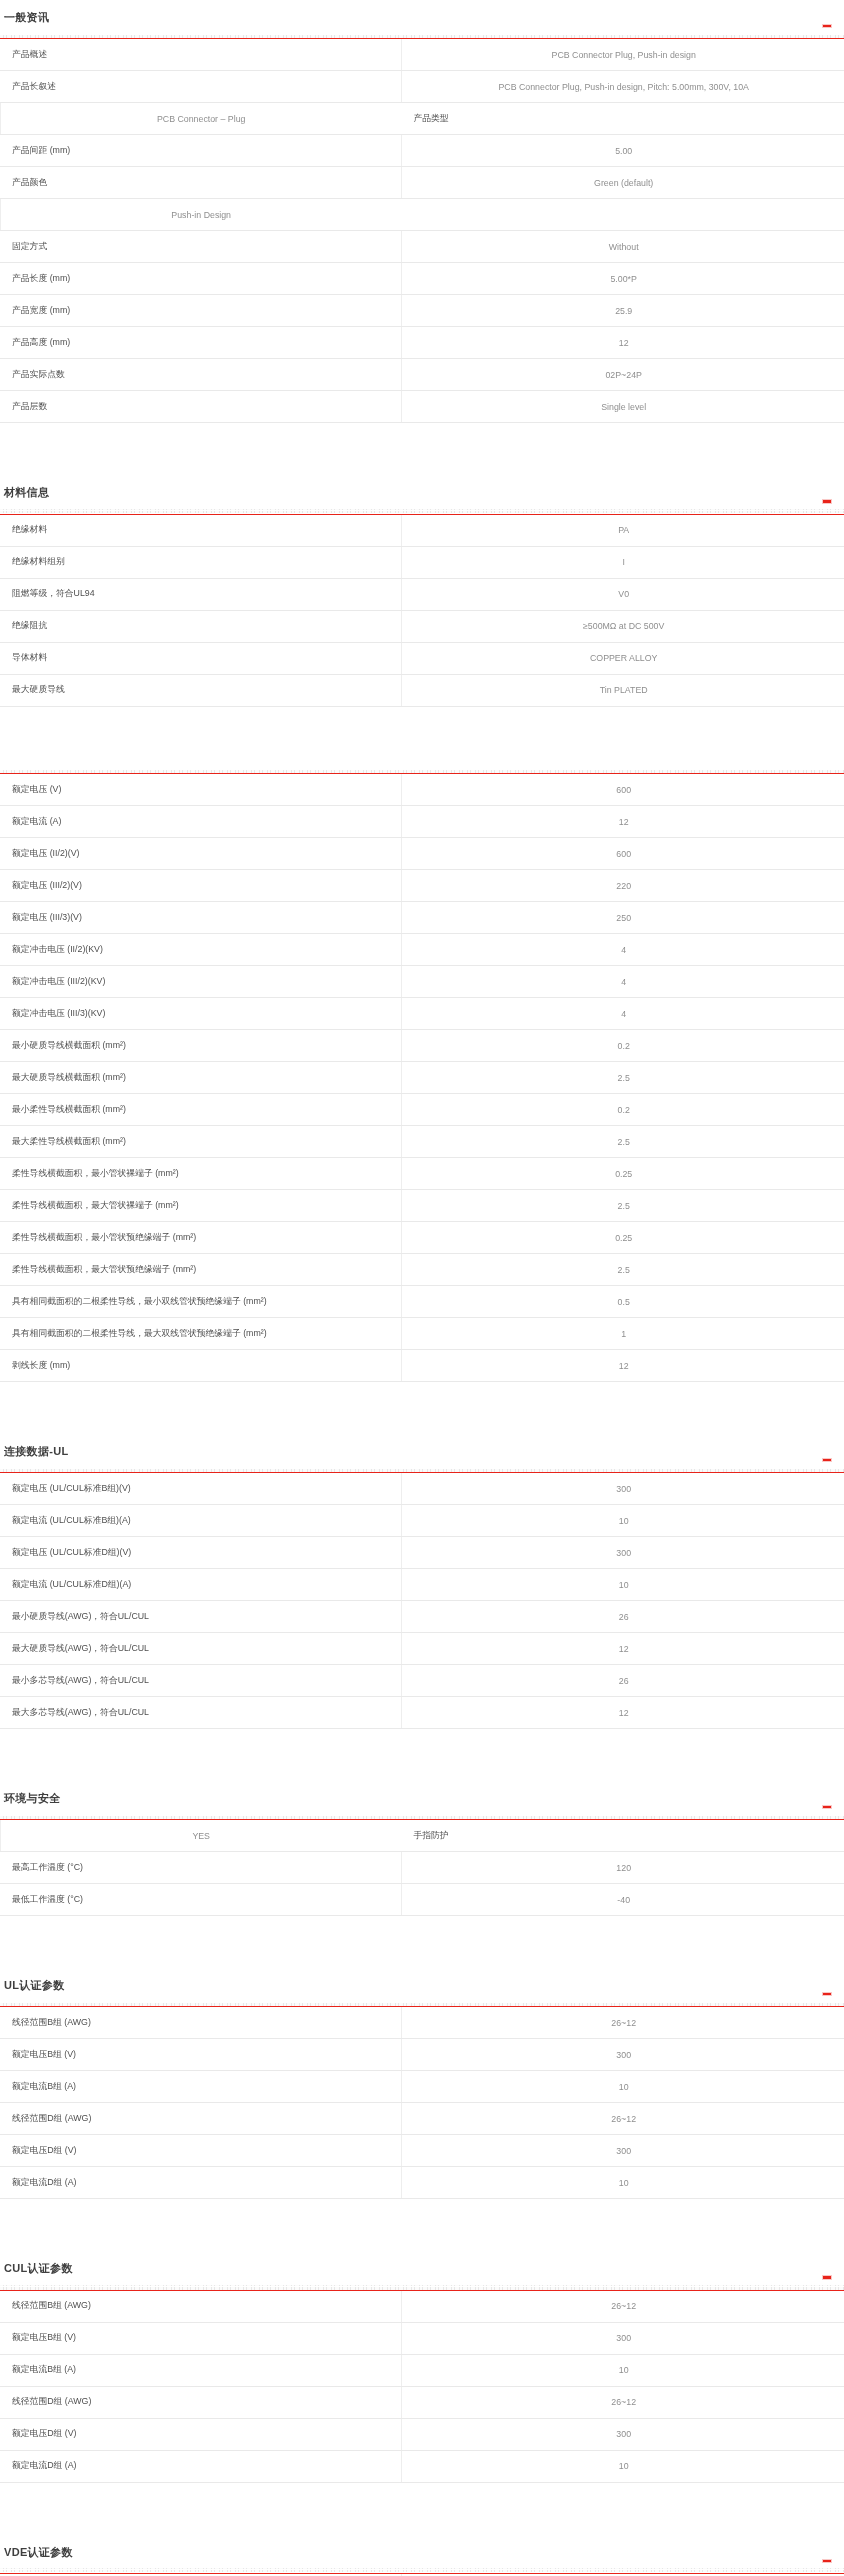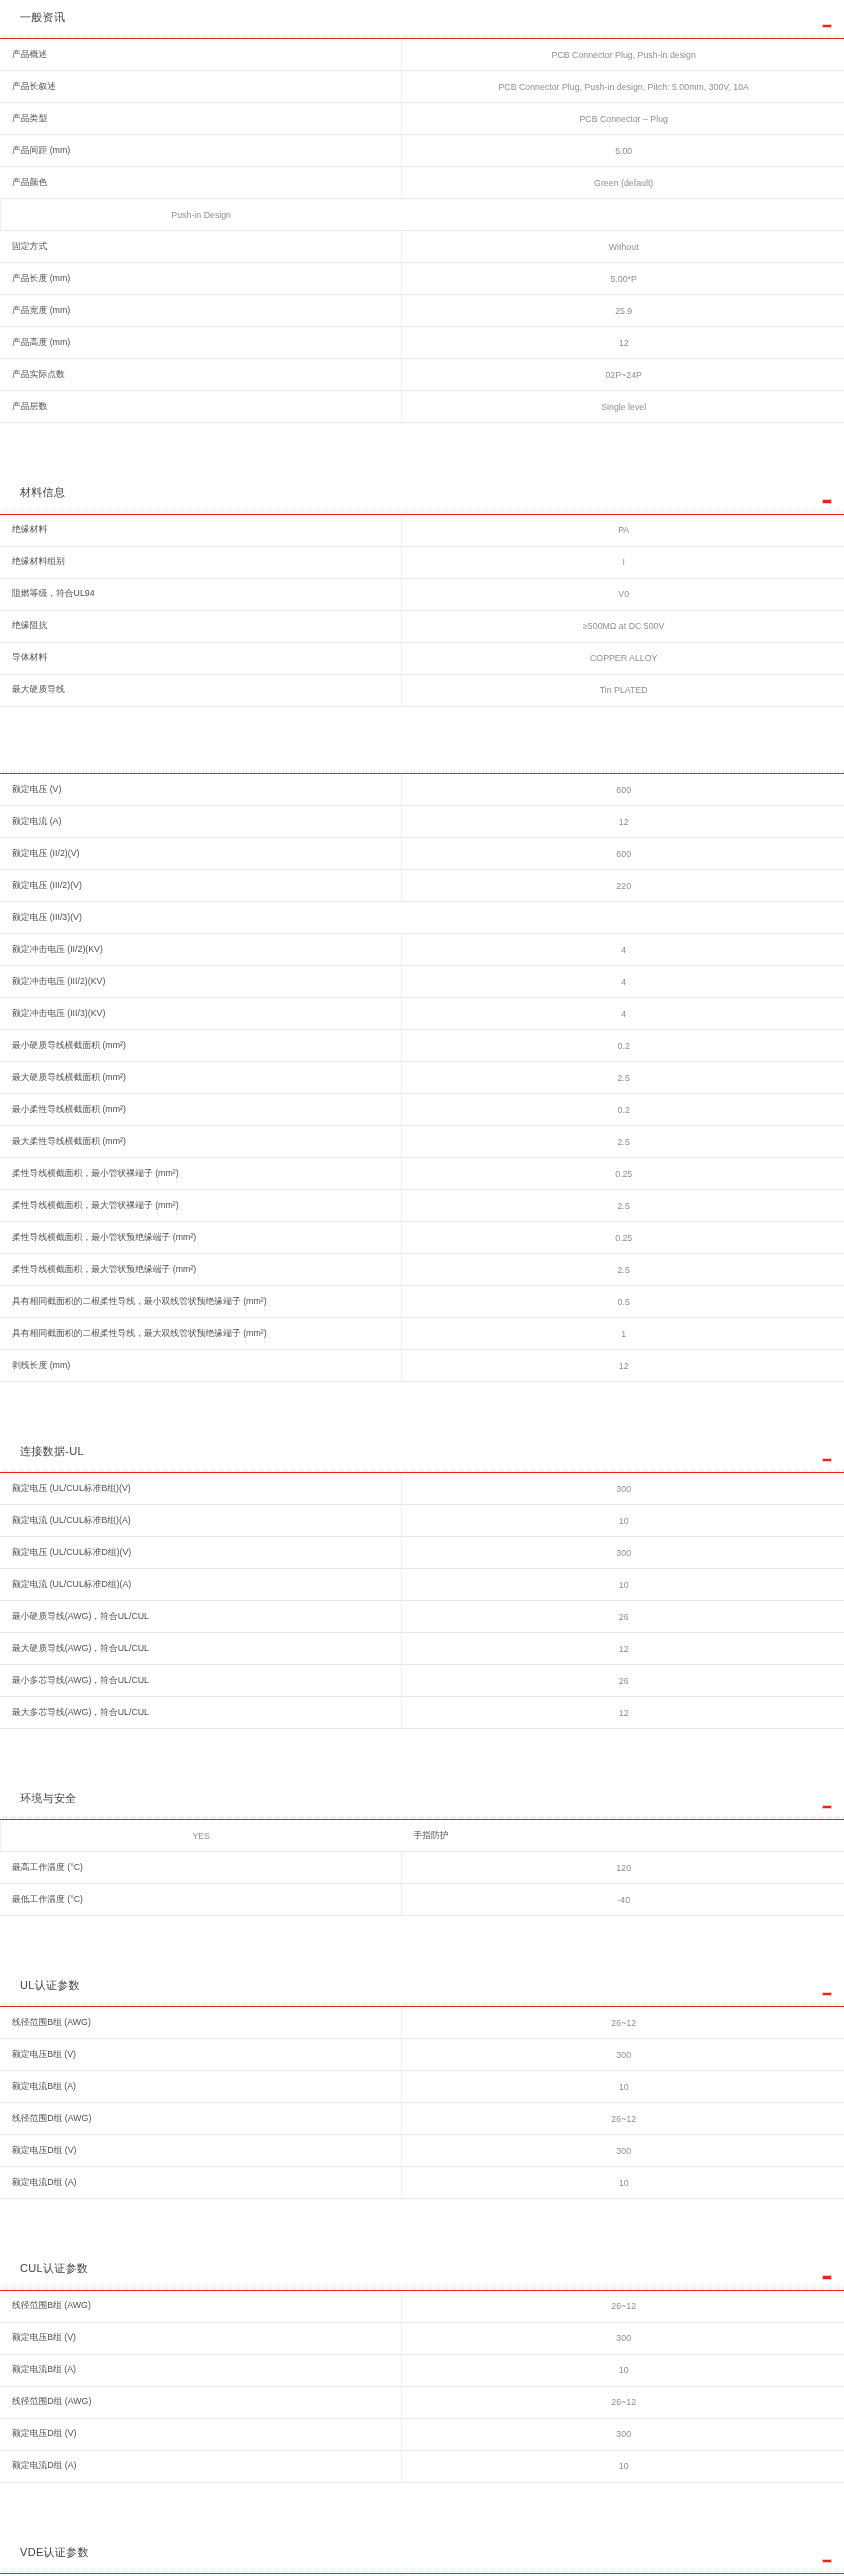--- a/index.html
+++ b/index.html
@@ -13,22 +13,22 @@
   html,body{background:#ffffff;}
   body{
     width:845px;min-height:2576px;
     font-family:"Liberation Sans","DejaVu Sans",sans-serif;
     font-weight:300;
     overflow:hidden;
   }
   .spec-section{margin-top:62px;position:relative;}
   .spec-section:first-child{margin-top:10.4px;}
   .section-title{
-    font-size:11px;line-height:14.6px;font-weight:400;
-    color:var(--title);padding-left:20px;
+    font-size:11px;line-height:14.6px;font-weight:700;
+    color:var(--title);padding-left:4px;
     letter-spacing:0.3px;
   }
   .collapse-icon{
     position:absolute;top:15px;right:14px;
     width:7.8px;height:2.1px;background:var(--red);
     outline:1px solid rgba(232,35,26,.25);
     cursor:pointer;display:block;
   }
   .stripe-band{
     height:4.7px;margin-top:8.8px;width:100%;
@@ -74,22 +74,22 @@
     <div class="cell label">产品概述</div>
     <div class="cell value">PCB Connector Plug, Push-in design</div>
   </div>
 
   <div class="spec-row">
     <div class="cell label">产品长叙述</div>
     <div class="cell value">PCB Connector Plug, Push-in design, Pitch: 5.00mm, 300V, 10A</div>
   </div>
 
   <div class="spec-row">
+    <div class="cell value">PCB Connector – Plug</div>
     <div class="cell label">产品类型</div>
-    <div class="cell value">PCB Connector – Plug</div>
   </div>
 
   <div class="spec-row">
     <div class="cell label">产品间距 (mm)</div>
     <div class="cell value">5.00</div>
   </div>
 
   <div class="spec-row">
     <div class="cell label">产品颜色</div>
     <div class="cell value">Green (default)</div>
@@ -188,20 +188,21 @@
     <div class="cell value">600</div>
   </div>
 
   <div class="spec-row">
     <div class="cell label">额定电压 (III/2)(V)</div>
     <div class="cell value">220</div>
   </div>
 
   <div class="spec-row">
     <div class="cell label">额定电压 (III/3)(V)</div>
+    <div class="cell value">250</div>
   </div>
 
   <div class="spec-row">
     <div class="cell label">额定冲击电压 (II/2)(KV)</div>
     <div class="cell value">4</div>
   </div>
 
   <div class="spec-row">
     <div class="cell label">额定冲击电压 (III/2)(KV)</div>
     <div class="cell value">4</div>

